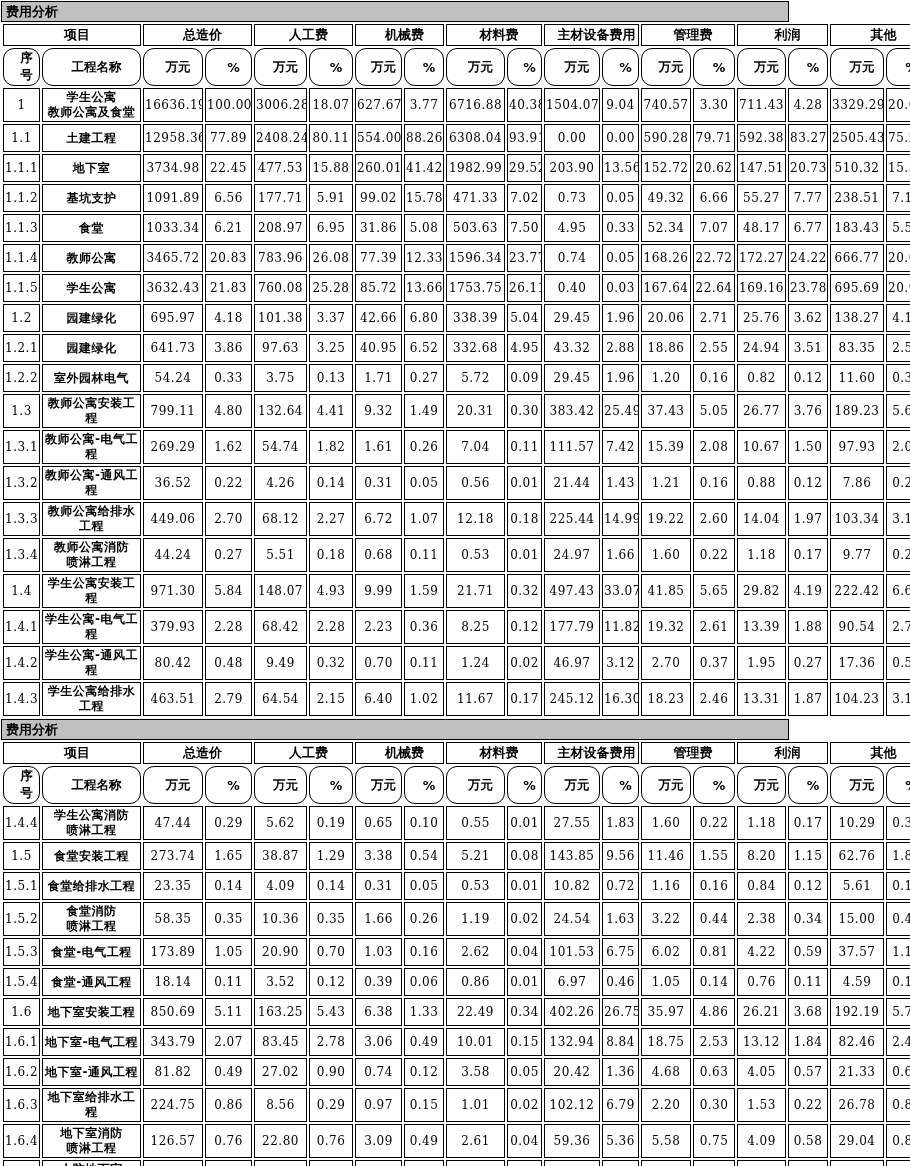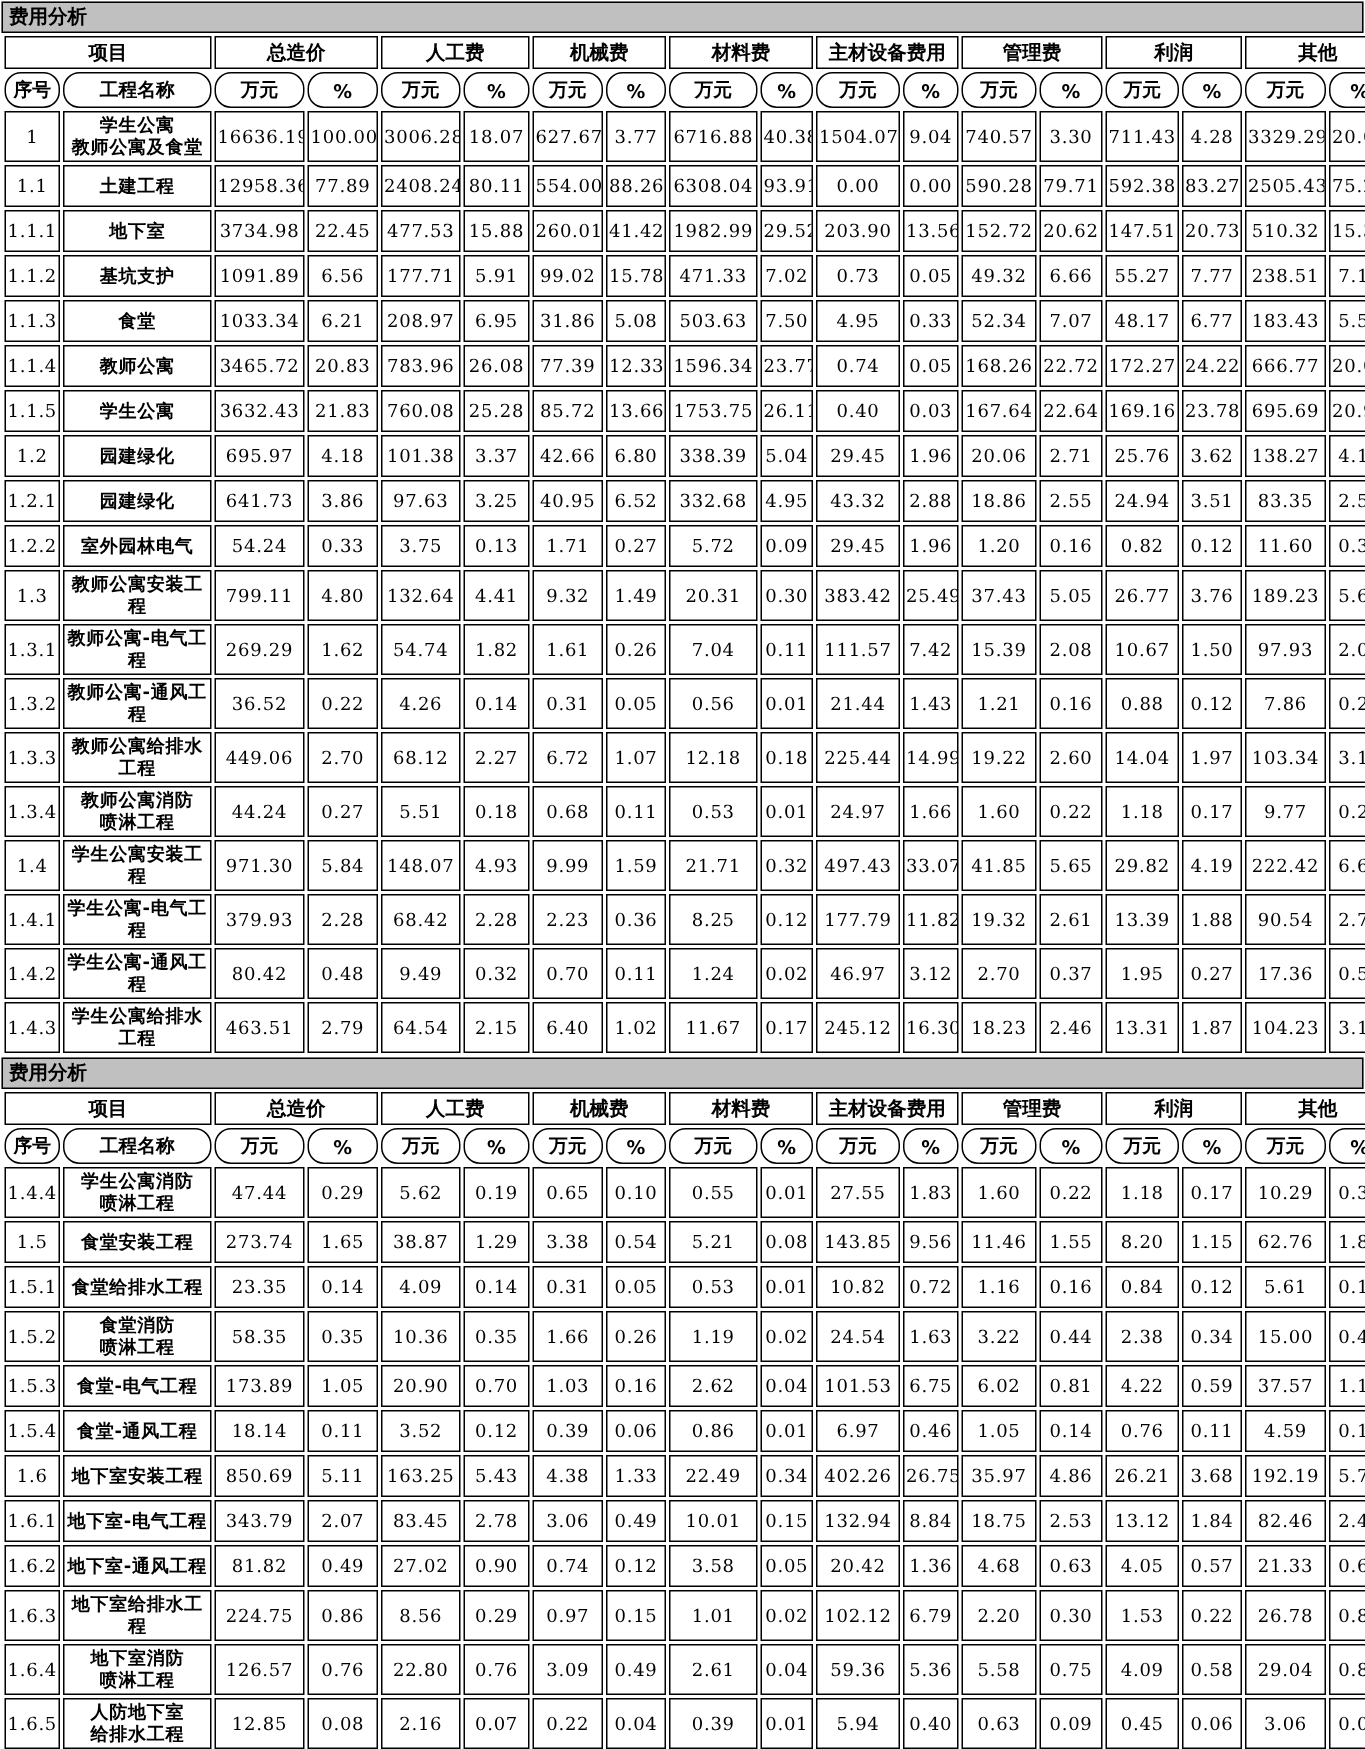--- a/index.html
+++ b/index.html
@@ -5,21 +5,21 @@
   html,body{margin:0;padding:0;background:#ffffff;}
   body{
     width:910px;
     font-family:"DejaVu Serif","Liberation Serif",serif;
     color:#000;
     -webkit-font-smoothing:none;
   }
   .sheet{width:910px;}
   .t-title{
     box-sizing:border-box;
-    width:908px;
+    width:788px;
     margin:1px 0 0 1px;
     background:#c0c0c0;
     border:1px solid #000;
     font-family:"DejaVu Sans","Liberation Sans",sans-serif;
     font-weight:bold;
     font-size:13px;
     line-height:17px;
     padding:1px 17px 1px 4px;
   }
   table.cost{
@@ -36,20 +36,21 @@
     vertical-align:middle;
     padding:1px 1px;
     overflow:hidden;
     background:#fff;
   }
   table.cost th{
     font-family:"DejaVu Sans","Liberation Sans",sans-serif;
     font-weight:bold;
     font-size:13px;
     height:18px;
+    padding-left:11px;
   }
   table.cost thead tr.sub th{font-size:12.5px;height:20px;border-radius:11px;}
   table.cost td{
     font-size:12px;
     height:24px;
     letter-spacing:0.5px;
   }
   td.pname{
     white-space:pre-line;
     font-family:"DejaVu Sans","Liberation Sans",sans-serif;
@@ -688,21 +689,21 @@
           <td class="num">4.59</td>
           <td class="num">0.14</td>
         </tr>
         <tr>
           <td class="seq">1.6</td>
           <td class="pname">地下室安装工程</td>
           <td class="num">850.69</td>
           <td class="num">5.11</td>
           <td class="num">163.25</td>
           <td class="num">5.43</td>
-          <td class="num">4.38</td>
+          <td class="num">6.38</td>
           <td class="num">1.33</td>
           <td class="num">22.49</td>
           <td class="num">0.34</td>
           <td class="num">402.26</td>
           <td class="num">26.75</td>
           <td class="num">35.97</td>
           <td class="num">4.86</td>
           <td class="num">26.21</td>
           <td class="num">3.68</td>
           <td class="num">192.19</td>

